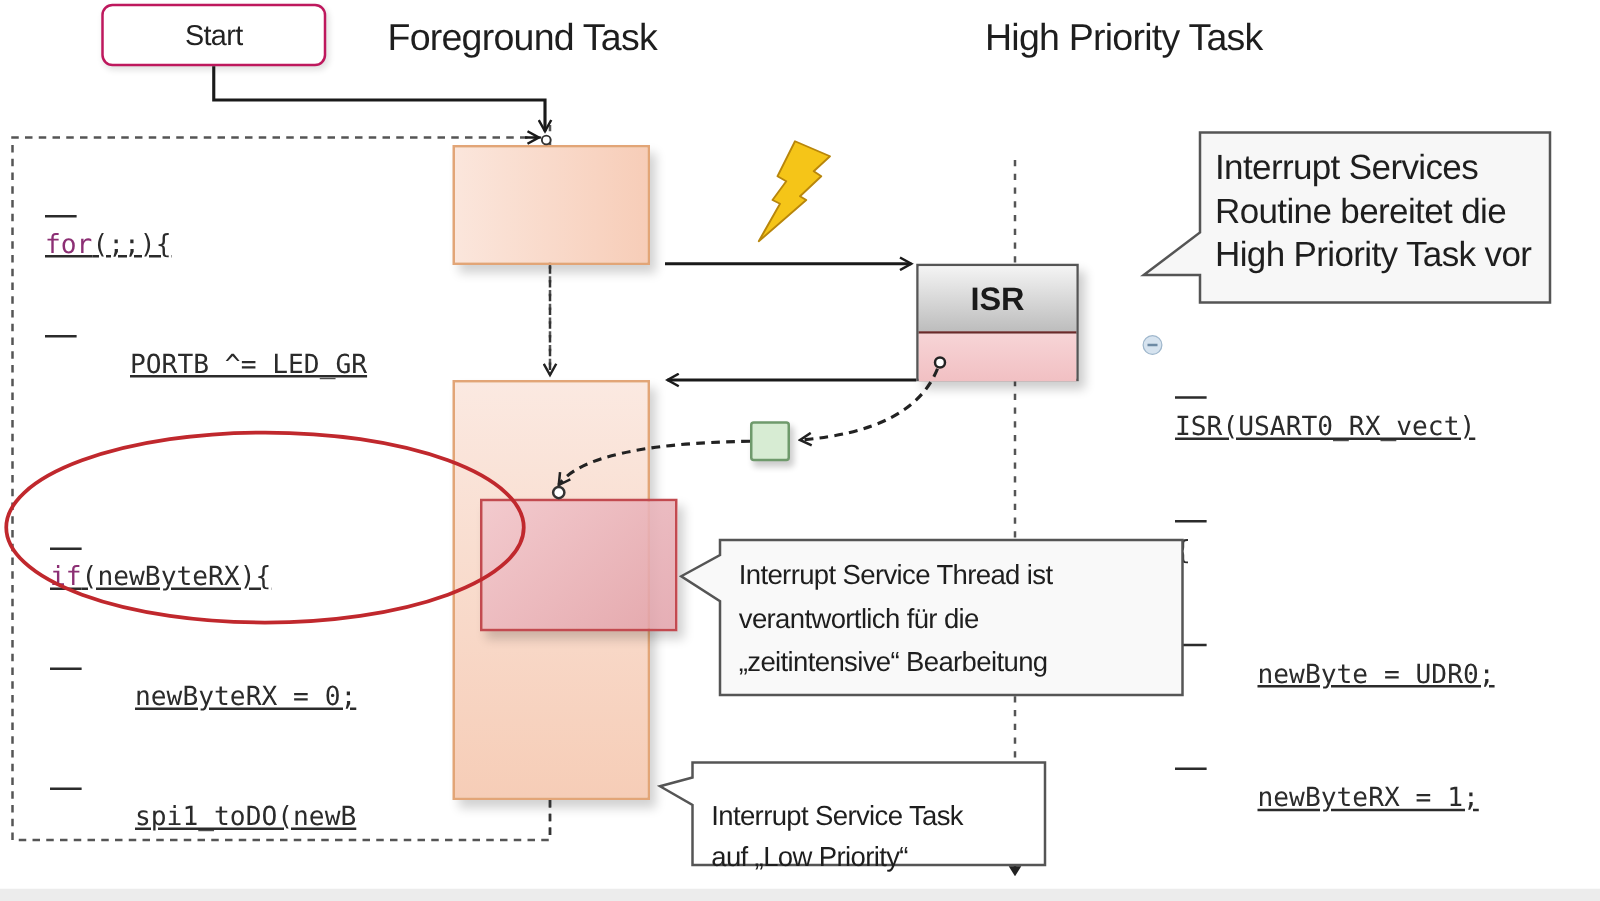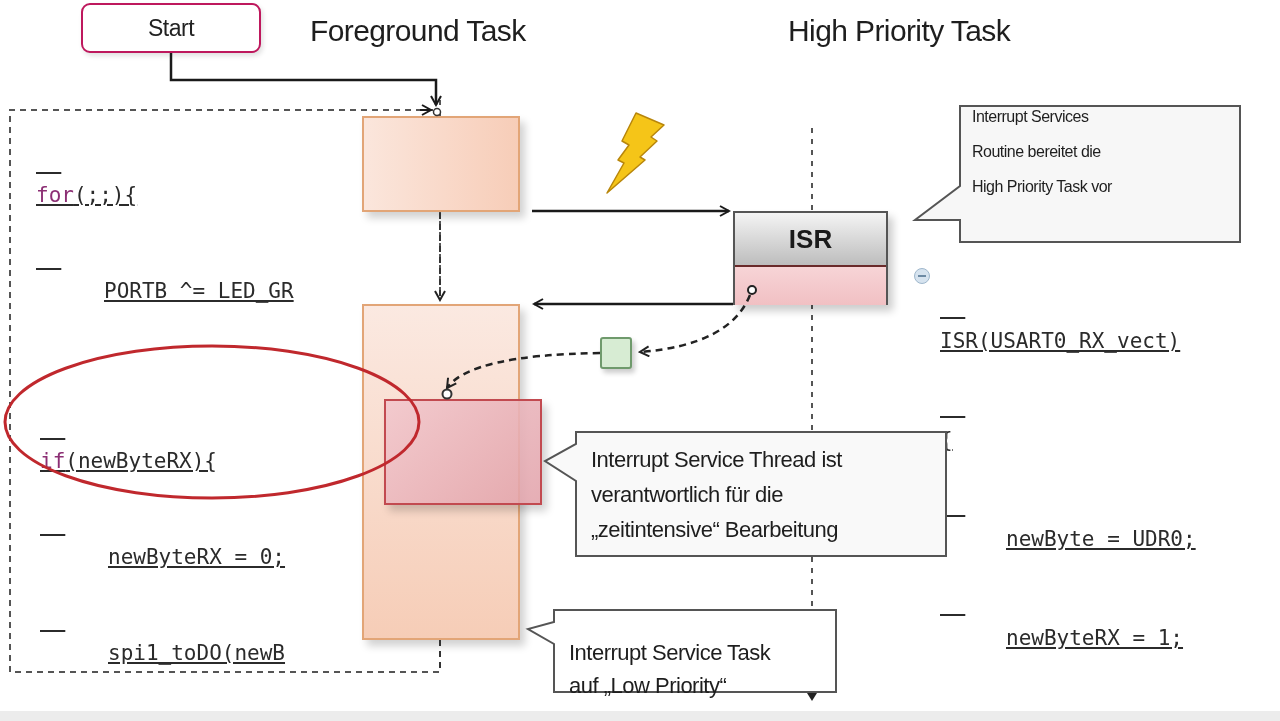--- a/index.html
+++ b/index.html
@@ -39,21 +39,21 @@
     border: 2px solid #e2a577; box-sizing: border-box;
     box-shadow: 5px 6px 8px rgba(0,0,0,0.18);
   }
   .ist-box {
     left: 384px; top: 399px; width: 158px; height: 106px;
     background: linear-gradient(135deg, rgba(242,200,205,0.92) 0%, rgba(225,160,168,0.85) 100%);
     border: 2px solid #c24a50; box-sizing: border-box;
     box-shadow: 5px 6px 8px rgba(0,0,0,0.18);
   }
   .isr-box {
-    left: 733px; top: 211px; width: 155px; height: 94px;
+    left: 733px; top: 211px; width: 130px; height: 94px;
     border: 2px solid #555; box-sizing: border-box; background: #fff;
     box-shadow: 5px 6px 8px rgba(0,0,0,0.2);
   }
   .isr-head {
     height: 52px; background: linear-gradient(180deg, #f4f4f4 0%, #bdbdbd 100%);
     border-bottom: 2px solid #6a2a2a; display: flex; align-items: center; justify-content: center;
     font-size: 26px; font-weight: bold; color: #1a1a1a;
   }
   .isr-body { height: 38px; background: linear-gradient(180deg, #f7d4d6 0%, #f1c0c3 100%); border: 0; }
 
@@ -158,21 +158,21 @@
   <path d="M 636 113 L 664 125 L 651 137 L 657 141 L 640 157 L 645 160 L 607 193 L 624 163 L 618 160 L 629 145 L 622 141 Z" fill="#f5c518" stroke="#b8860b" stroke-width="1.5" stroke-linejoin="round"></path>
 
   <path d="M 960 106 L 1240 106 L 1240 242 L 960 242 L 960 220 L 915 220 L 960 186 Z" fill="#f7f7f7" stroke="#555" stroke-width="2"></path>
 
   <path d="M 576 432 L 946 432 L 946 556 L 576 556 L 576 481 L 545 461 L 576 444 Z" fill="#f9f9f9" stroke="#555" stroke-width="2"></path>
 
   <path d="M 554 610 L 836 610 L 836 692 L 554 692 L 554 644 L 528 629 L 554 622 Z" fill="#fff" stroke="#555" stroke-width="2"></path>
   <path d="M 807 693 L 817 693 L 812 701 Z" fill="#222"></path>
 </svg>
 
-<div class="abs callout-text" style="left:972px; top:99px; font-size:16px; line-height:35px;">Interrupt Services
+<div class="abs callout-text" style="left:972px; top:116px; font-size:28px; line-height:35px;">Interrupt Services
 Routine bereitet die
 High Priority Task vor</div>
 <div class="abs callout-text" style="left:591px; top:442px; font-size:22px; line-height:35px;">Interrupt Service Thread ist
 verantwortlich für die
 „zeitintensive“ Bearbeitung</div>
 <div class="abs callout-text" style="left:569px; top:618px; font-size:22px; line-height:33px;margin-top:18px;">Interrupt Service Task
 auf „Low Priority“</div>
 
 <div class="abs bottom-strip"></div>
 

